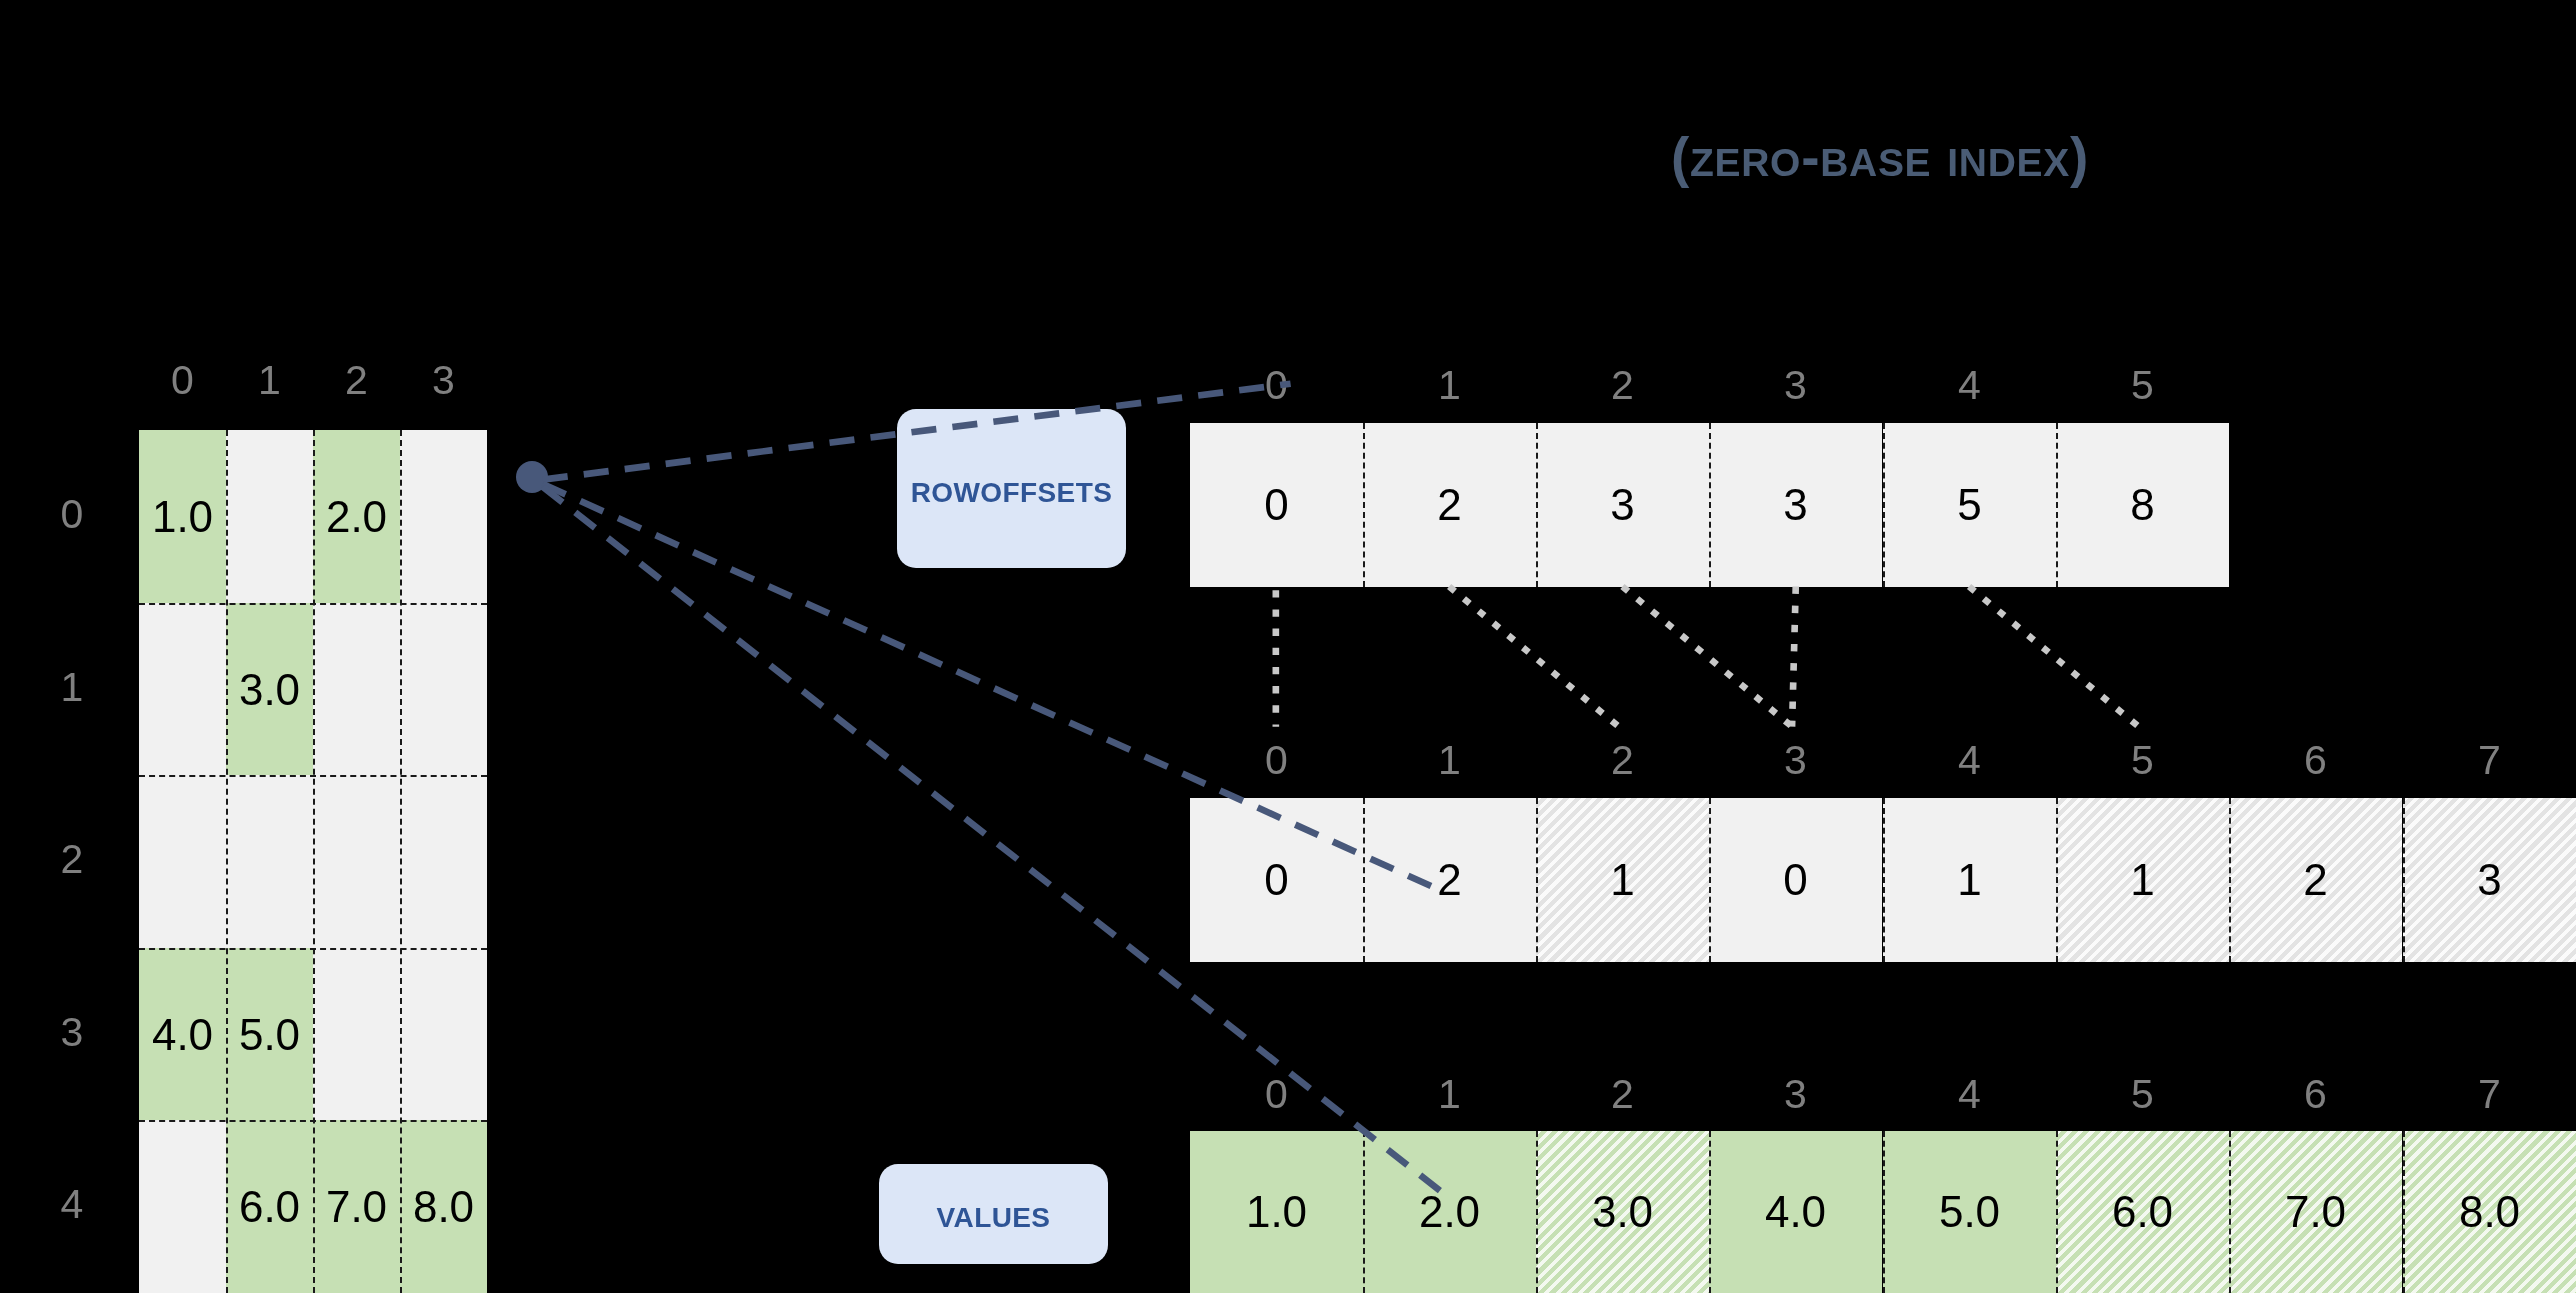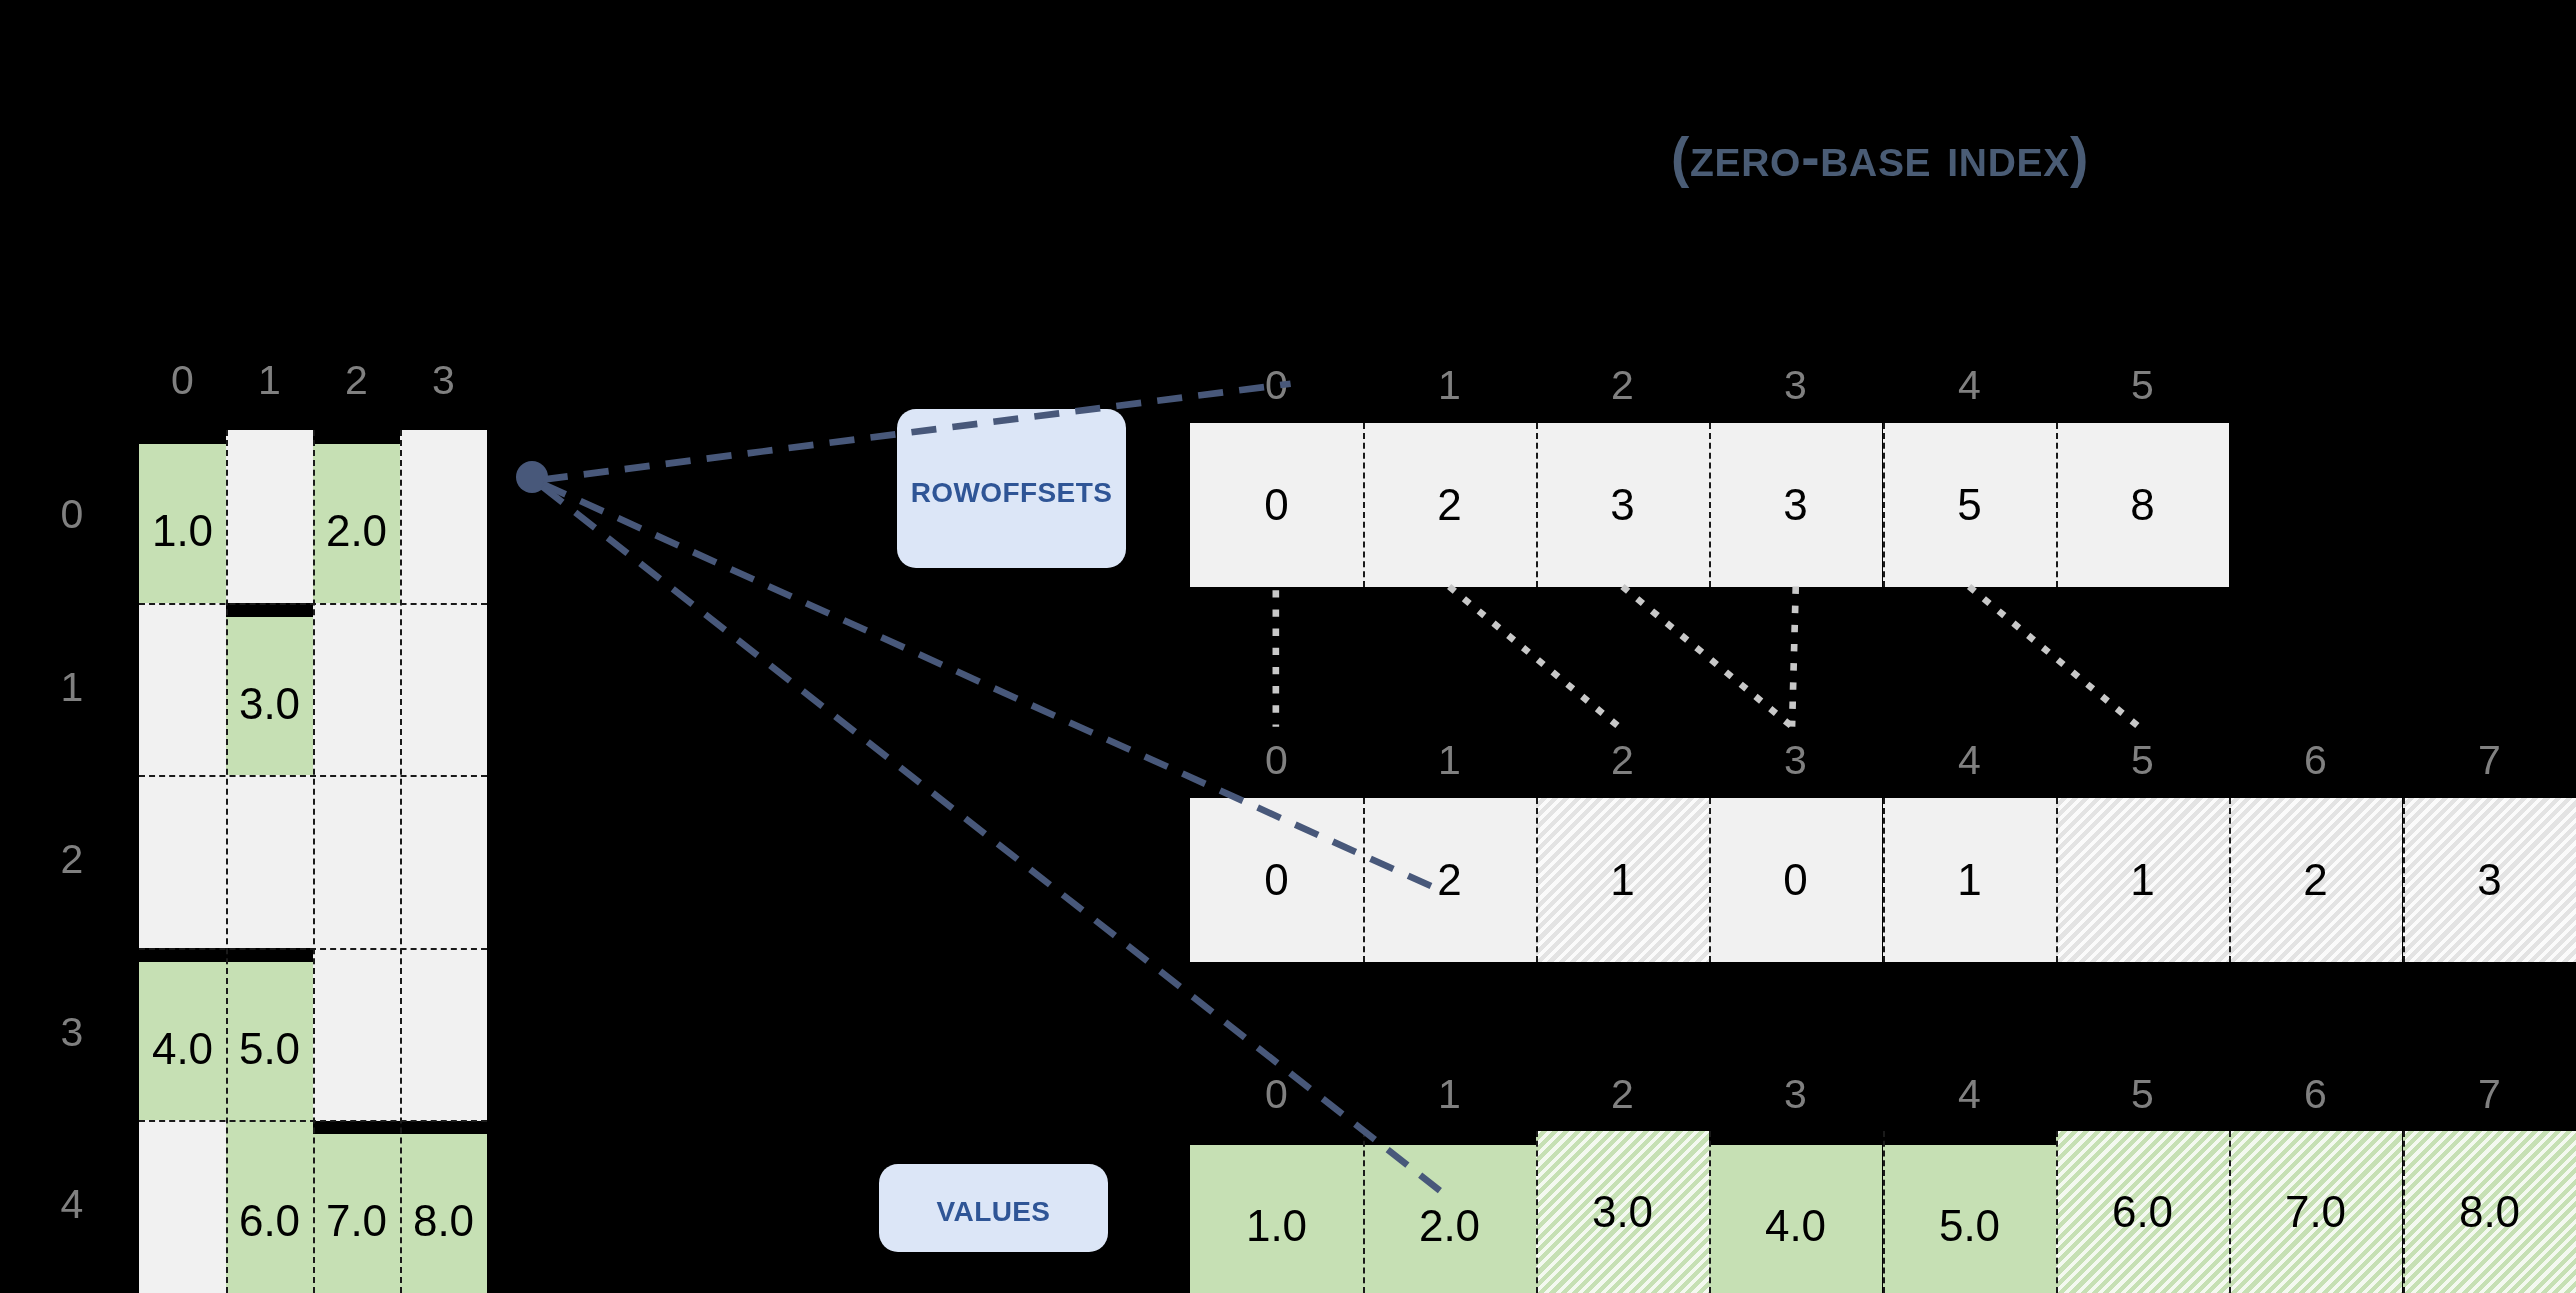--- a/index.html
+++ b/index.html
@@ -55,21 +55,21 @@
     box-sizing: border-box;
     display: flex;
     align-items: center;
     justify-content: center;
     color: #000000;
     font-family: "Liberation Sans", sans-serif;
     font-size: 44px;
     line-height: 1;
   }
   .cell.zero   { background: #f1f1f1; }
-  .cell.green  { background: #c6e0b4; margin-top: 14px; }
+  .cell.green  { background: #c6e0b4; }
   .cell.hatch-gray {
     background-color: #e3e3e3;
     background-image: repeating-linear-gradient(
       135deg,
       rgba(255,255,255,0.85) 0px,
       rgba(255,255,255,0.85) 3.7px,
       rgba(0,0,0,0.0) 3.7px,
       rgba(0,0,0,0.0) 8px);
   }
   .cell.hatch-green {
@@ -261,21 +261,21 @@
       <div class="cell hatch-green" style="left: 2229px; top: 1131px; width: 173px; height: 162px;">7.0</div>
       <div class="cell hatch-green" style="left: 2403px; top: 1131px; width: 173px; height: 162px;">8.0</div>
       <div class="vdiv" style="left: 1363px; top: 1131px; height: 162px;"></div>
       <div class="vdiv" style="left: 1536px; top: 1131px; height: 162px;"></div>
       <div class="vdiv" style="left: 1709px; top: 1131px; height: 162px;"></div>
       <div class="vdiv" style="left: 1883px; top: 1131px; height: 162px;"></div>
       <div class="vdiv" style="left: 2056px; top: 1131px; height: 162px;"></div>
       <div class="vdiv" style="left: 2229px; top: 1131px; height: 162px;"></div>
       <div class="vdiv" style="left: 2403px; top: 1131px; height: 162px;"></div>
     </div>
-  <div class="pill" id="pill-values" style="left:879px; top:1164px; width:229px; height:88px;">
+  <div class="pill" id="pill-values" style="left:879px; top:1164px; width:229px; height:100px;">
     <span>Values</span>
   </div>
 
   <div id="origin-dot" style="left:516px; top:461px;"></div>
 
   <svg id="links" viewBox="0 0 3493 1754" xmlns="http://www.w3.org/2000/svg">
     <g stroke="#48587a" stroke-width="9" stroke-dasharray="34 22" fill="none" stroke-linecap="butt">
 
       <line x1="736" y1="650" x2="1750" y2="520"></line>
 

